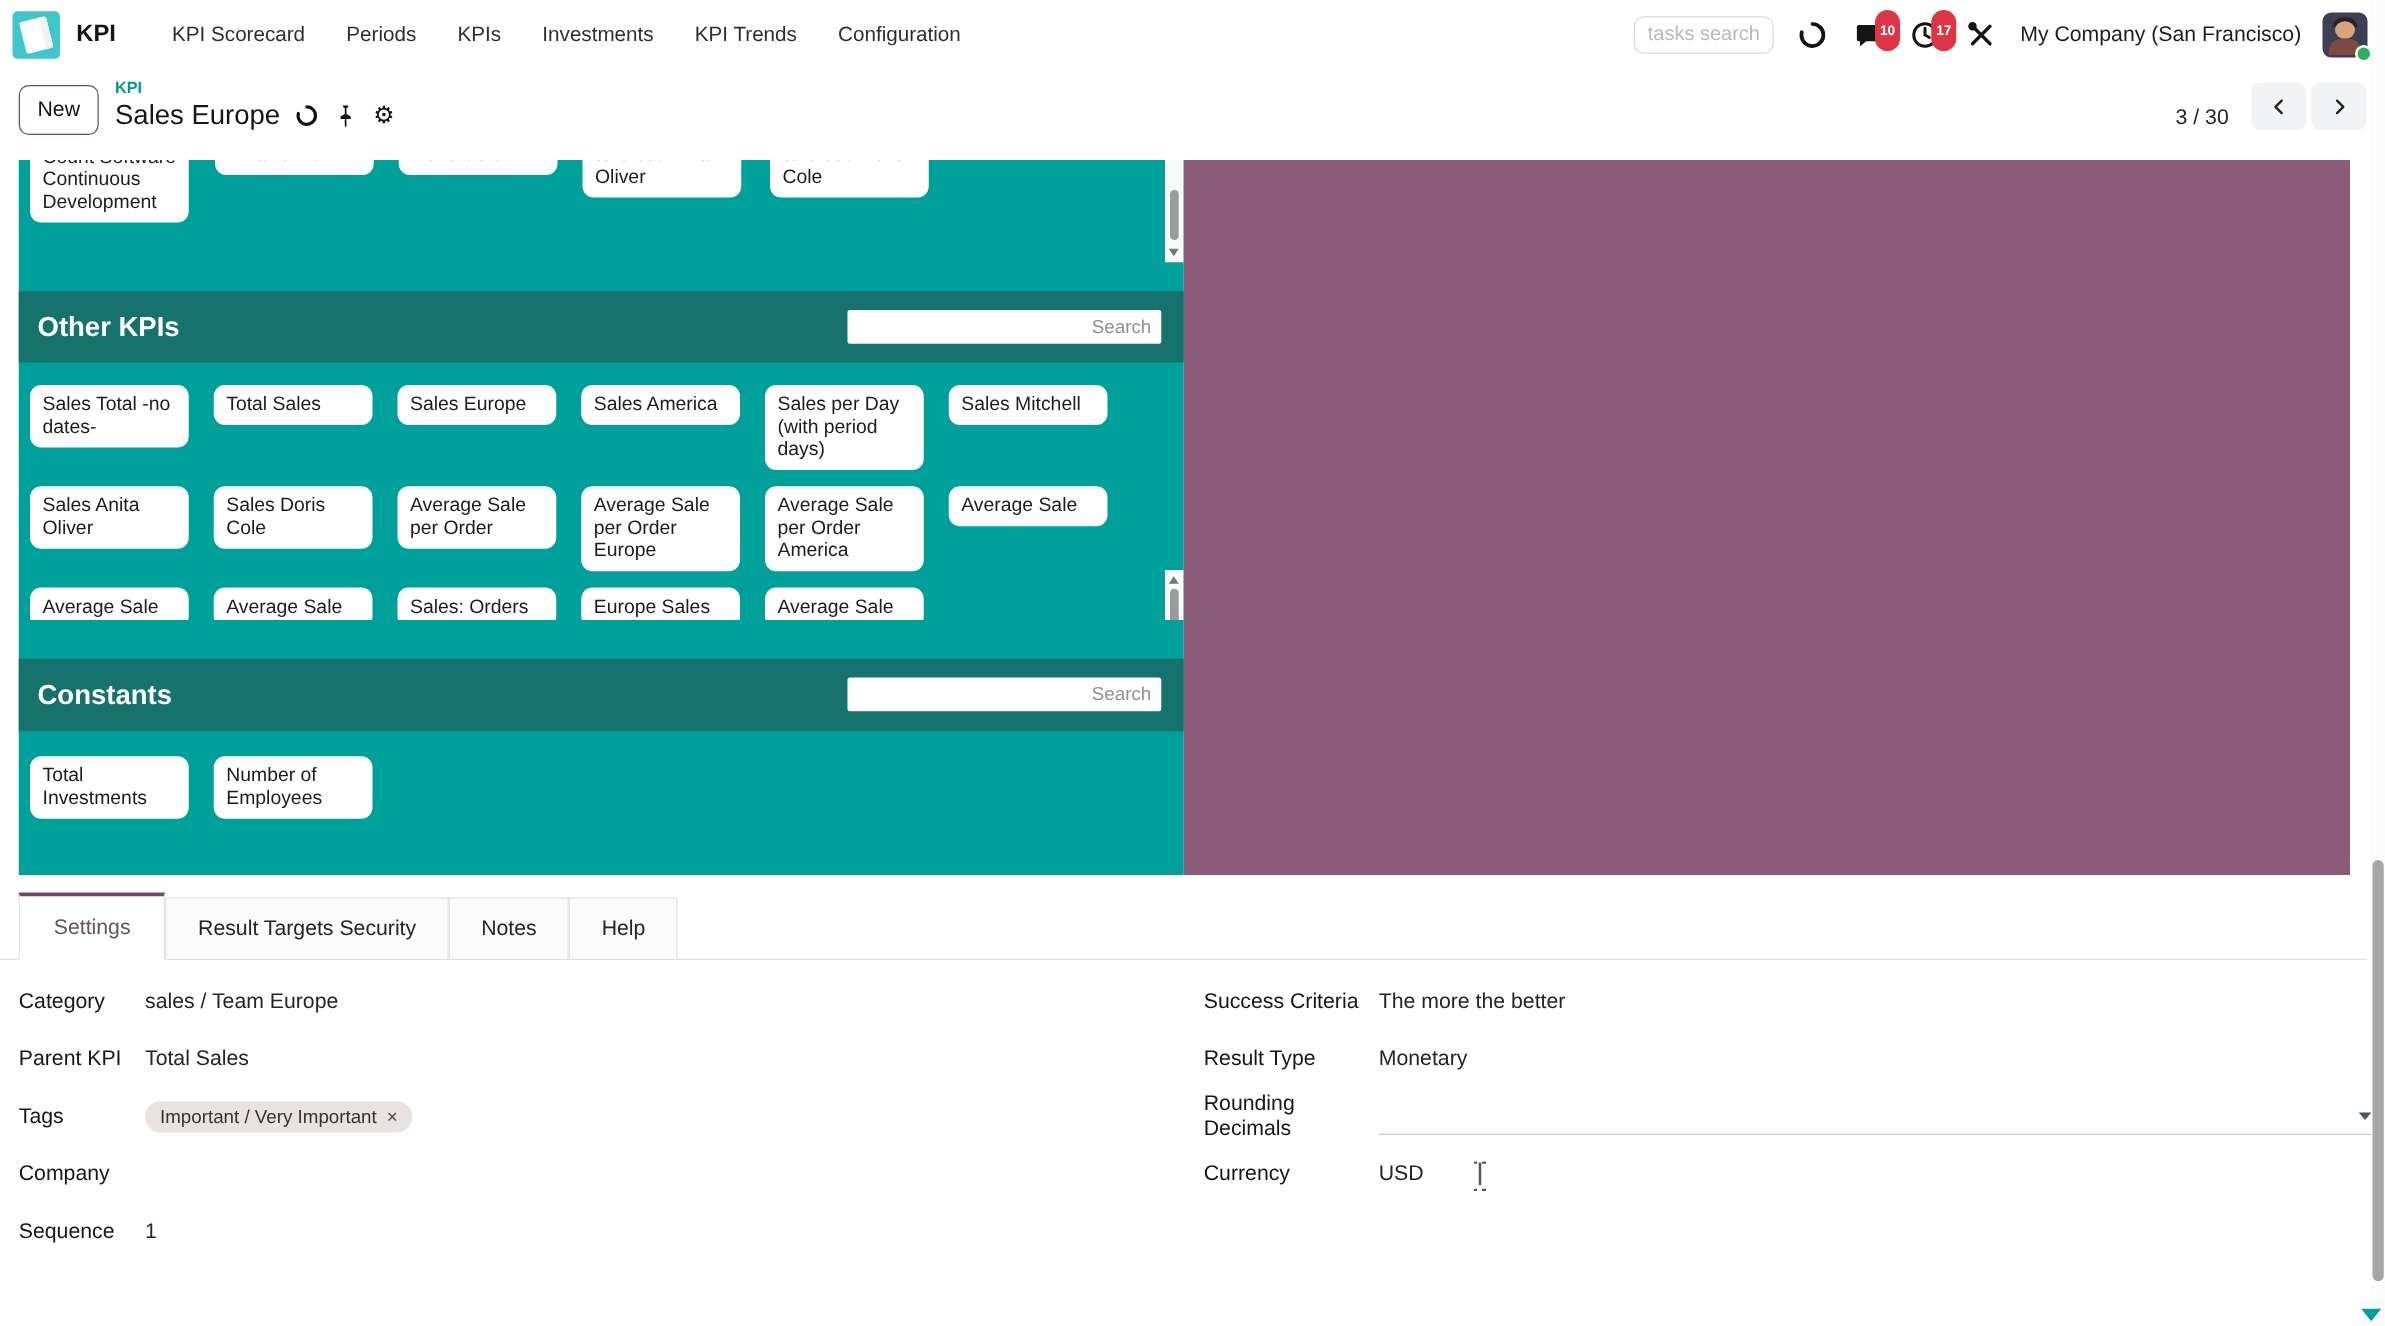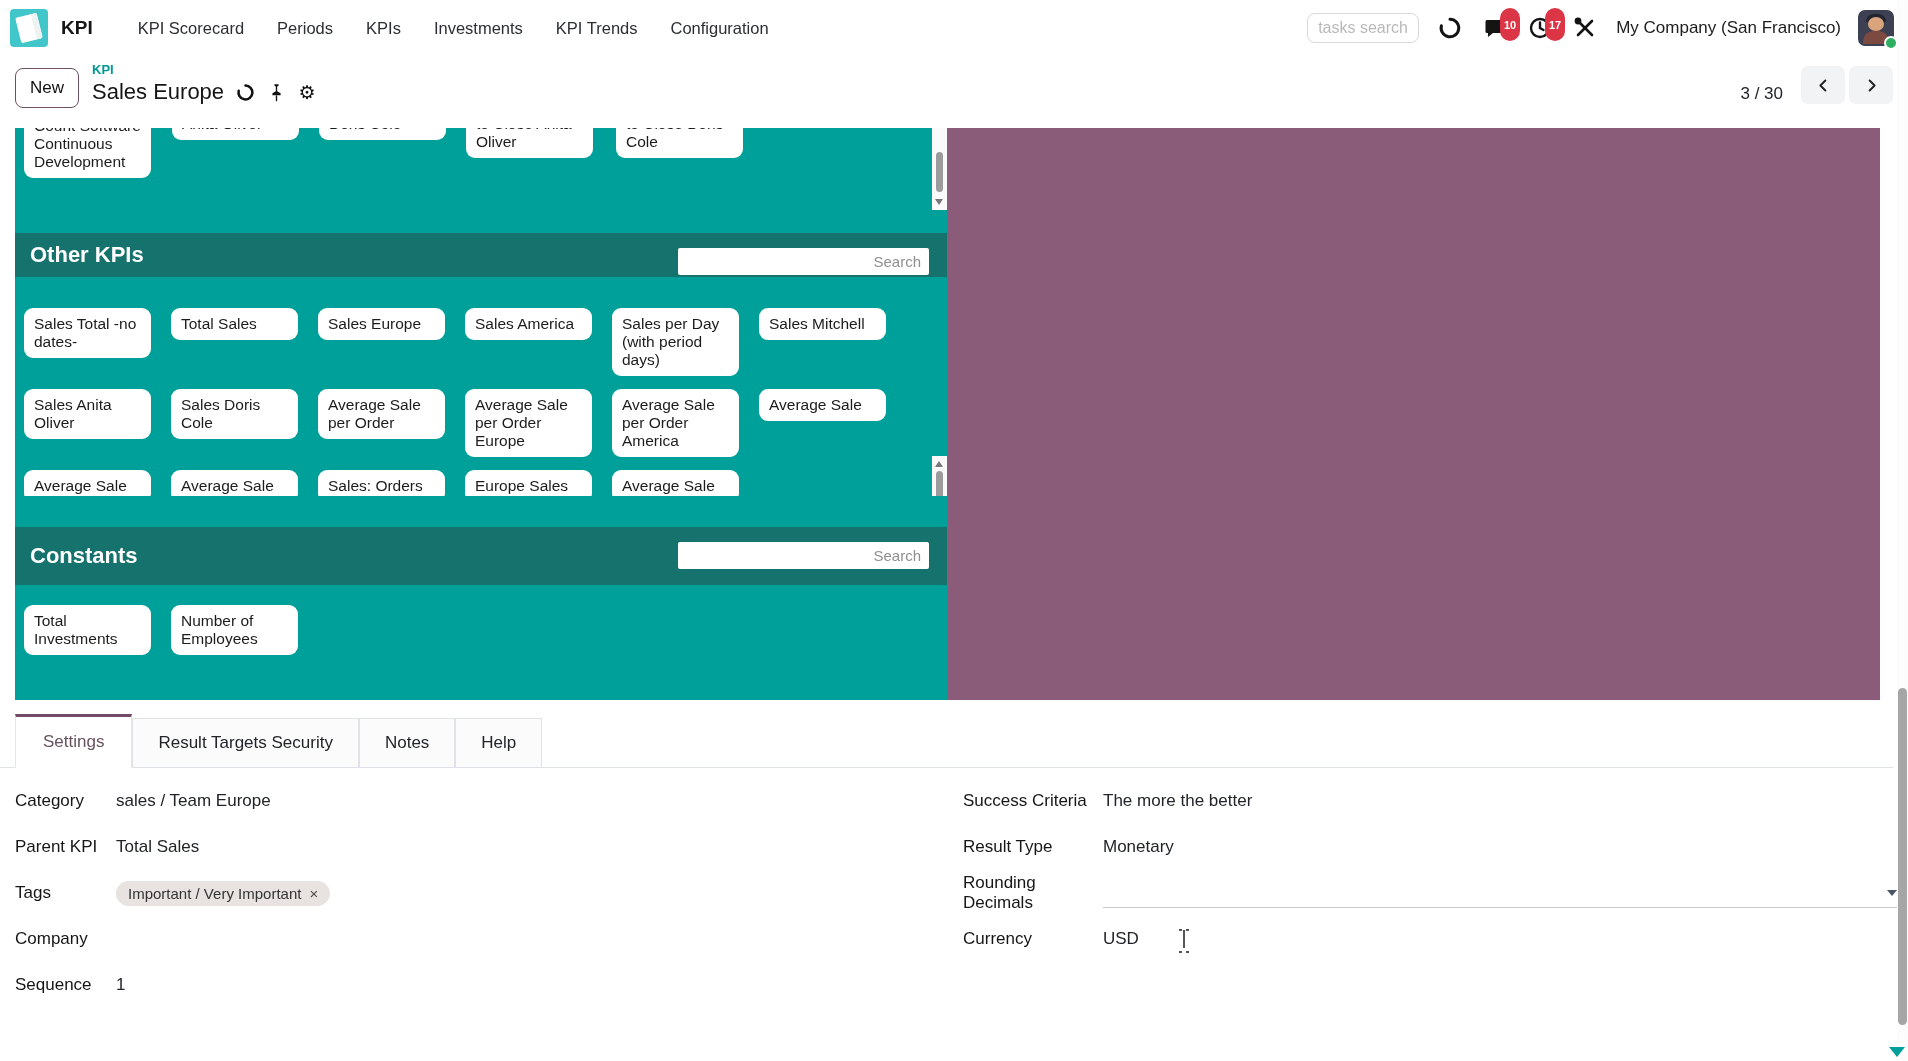--- a/index.html
+++ b/index.html
@@ -45,21 +45,21 @@
   
   .kpi-panel{position:absolute;left:15px;top:128px;width:932px;height:572px;background:var(--teal,#00A09A)}
   .purple-panel{position:absolute;left:947px;top:128px;width:933px;height:572px;background:var(--purple,#8A5C7A)}
 
   .cutarea{position:absolute;left:0;top:0;width:932px;height:82px;overflow:hidden}
   .kbtn{background:#fff;border:none;border-radius:9px;padding:7px 10px;font-size:15.5px;line-height:18px;color:#1c1c1c;
     text-align:left;cursor:pointer;font-family:inherit;display:block}
   .cutbtn{position:absolute;width:127px}
   .c1{left:9px;top:-18px}.c2{left:157px;top:-20px}.c3{left:304px;top:-20px}.c4{left:451px;top:-20px}.c5{left:601px;top:-20px}
 
-  .band{position:absolute;left:0;width:932px;height:44px;background:var(--teal-dark,#16726D)}
+  .band{position:absolute;left:0;width:932px;height:57px;background:var(--teal-dark,#16726D)}
   .band1{top:105px}.band2{top:399px;height:58px}
   .band-title{position:absolute;left:15px;top:0;height:100%;display:flex;align-items:center;
     font-size:22px;font-weight:700;color:#fff}
   .band-search{position:absolute;right:18px;top:15px;width:251px;height:27px;border:none;border-radius:2px;background:#fff;
     font-size:15px;padding:0 8px;text-align:right;outline:none;font-family:inherit}
   .band-search::placeholder{color:#8f8f8f}
 
   .gridarea{position:absolute;left:0;top:164px;width:932px;height:204px;overflow:hidden}
   .kpi-grid{display:grid;grid-template-columns:repeat(6,127px);gap:13px 20px;padding:16px 0 0 9px;align-items:start}
   .constarea{position:absolute;left:0;top:457px;width:932px;height:115px;overflow:hidden}

